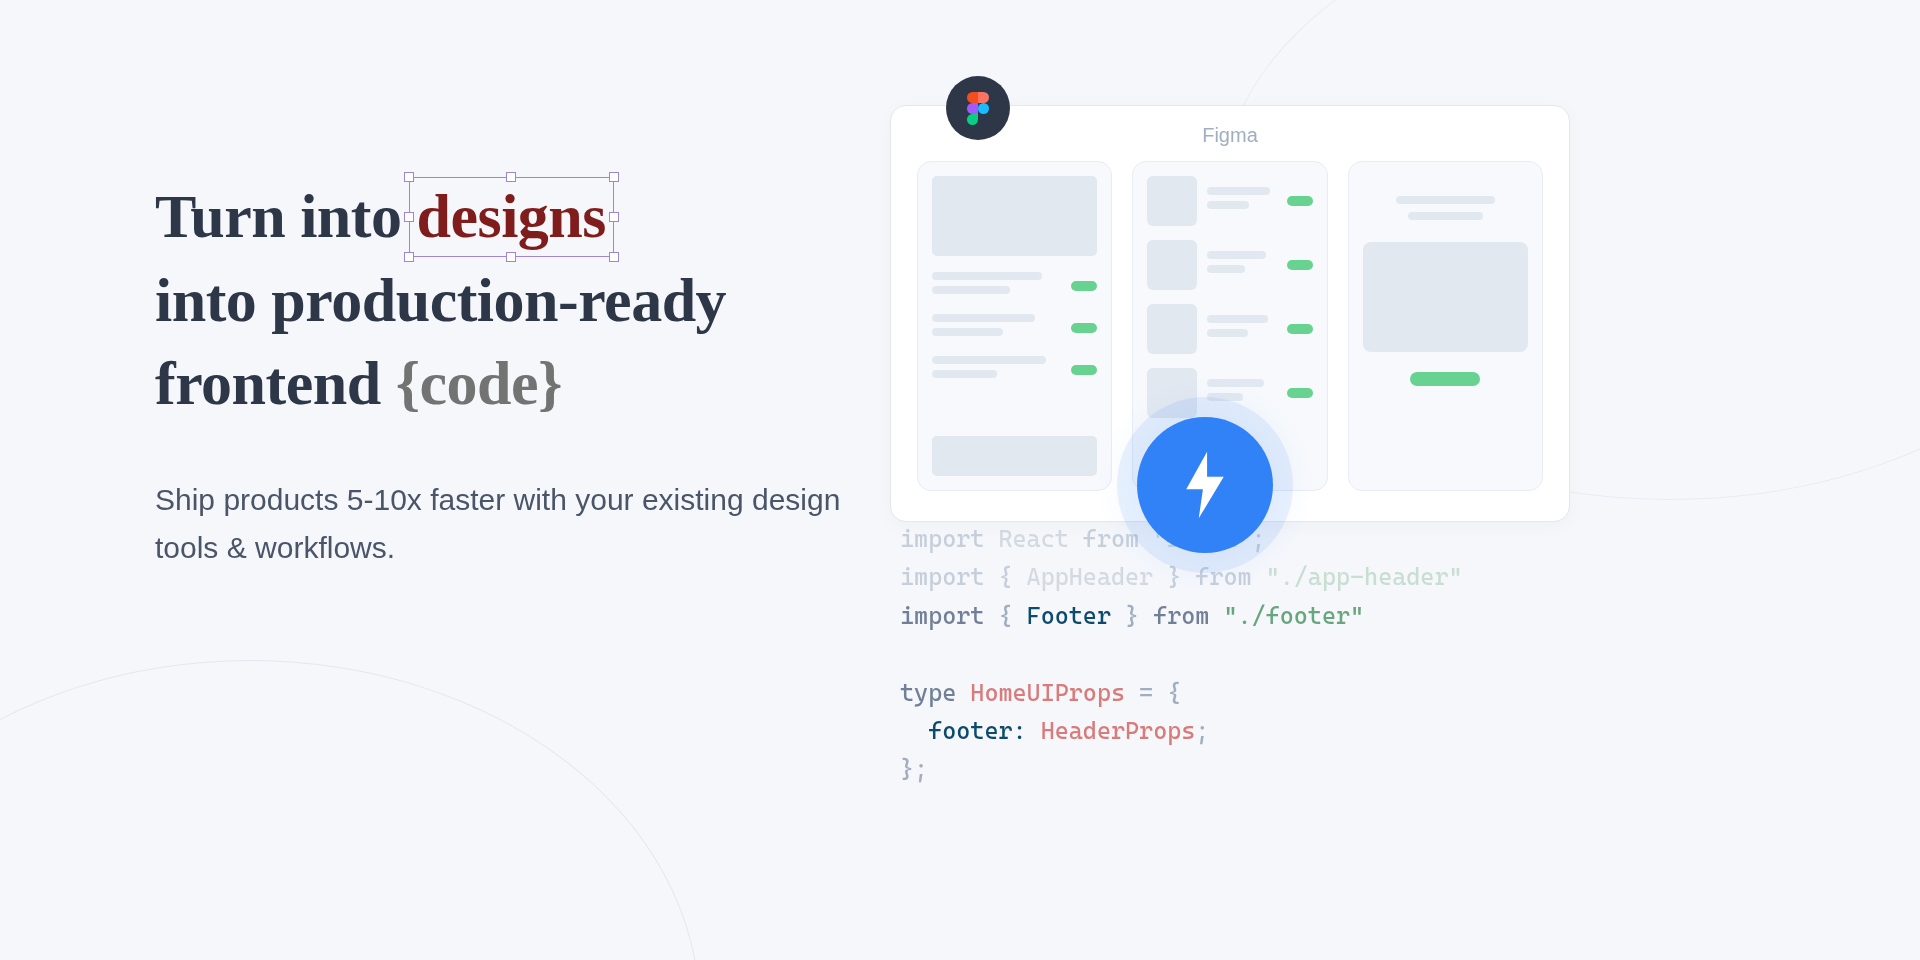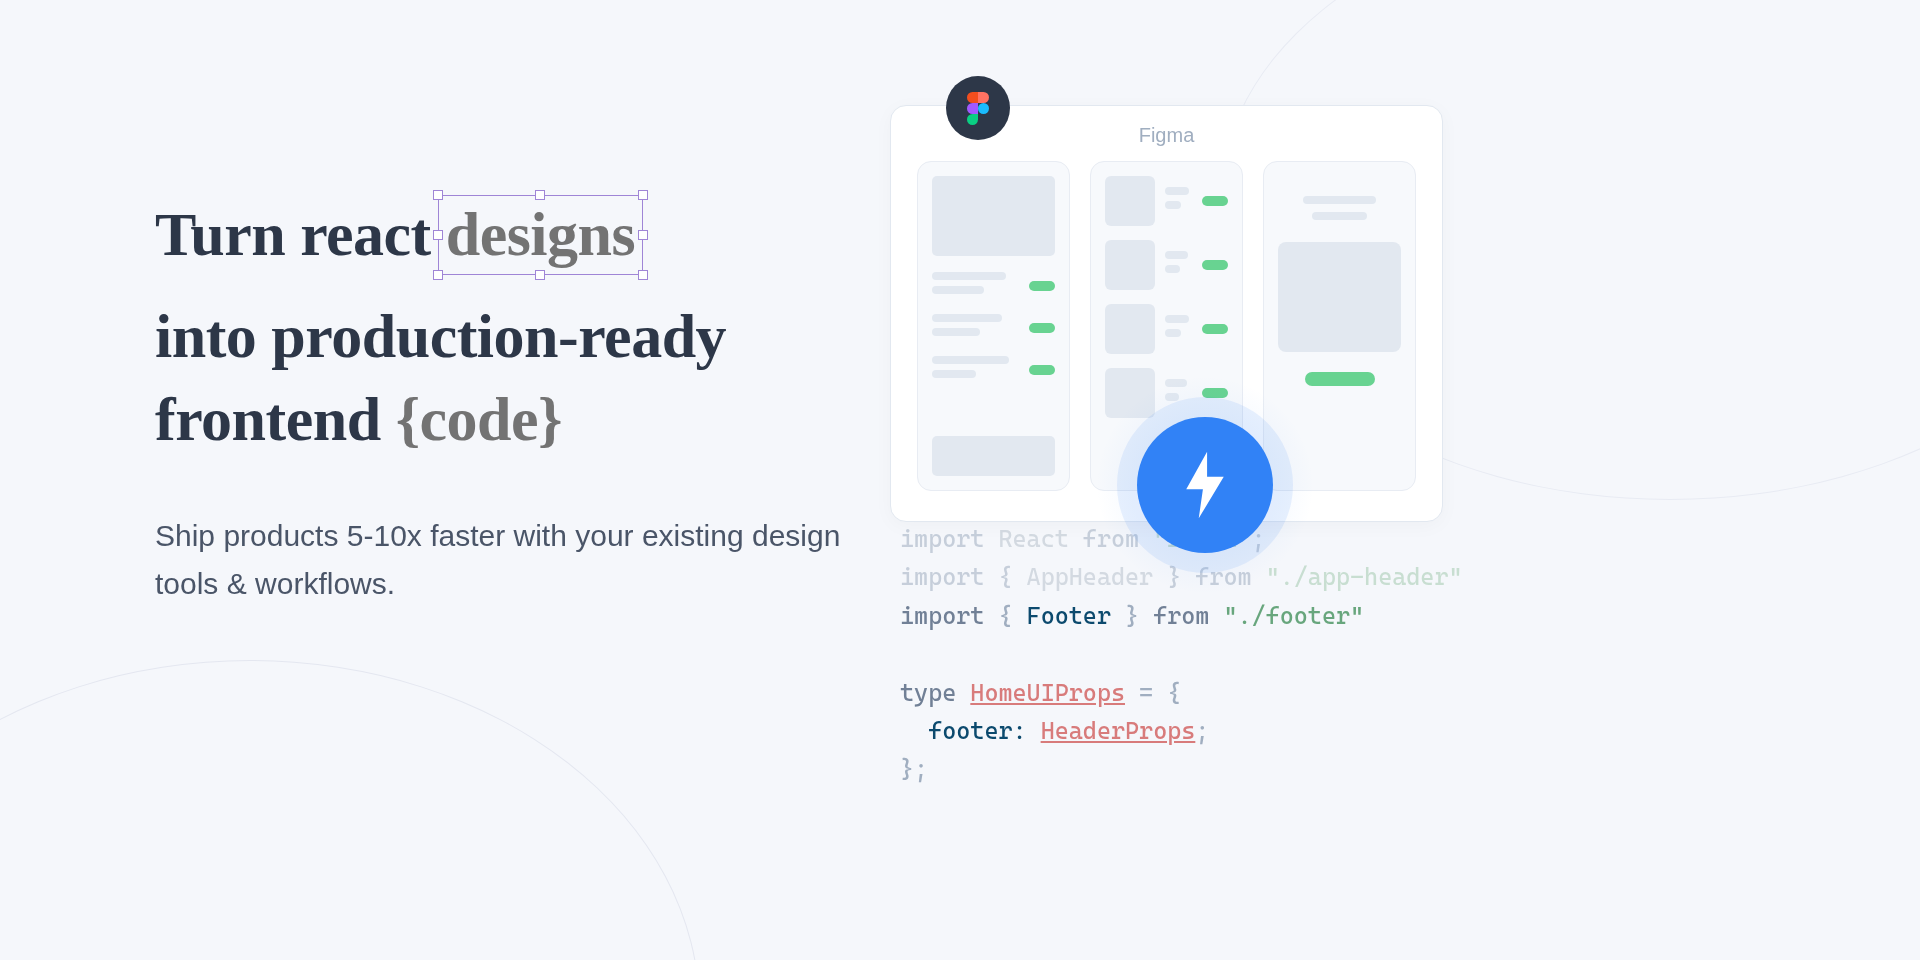--- a/index.html
+++ b/index.html
@@ -46,23 +46,23 @@
     .headline {
       font-size: 62px;
       line-height: 1.35;
       font-weight: 700;
       color: #2d3748;
       letter-spacing: -0.5px;
     }
     .designs-box {
       display: inline-block;
       position: relative;
-      color: #737373;
+      color: #7f1d1d;
       padding: 0 6px;
-      margin: 18px -6px;
+      margin: 0 -6px;
     }
     .designs-box::before {
       content: "";
       position: absolute;
       inset: 2px -2px 2px -2px;
       border: 1px solid #9f85d6;
       pointer-events: none;
     }
     .handle {
       position: absolute;
@@ -91,21 +91,21 @@
     }
     .right {
       flex: 1;
       position: relative;
       padding-top: 100px;
     }
     .figma-window {
       position: absolute;
       top: 105px;
       left: 10px;
-      width: 553px;
+      width: 680px;
       background: #fff;
       border: 1px solid #e2e8f0;
       border-radius: 16px;
       box-shadow: 0 4px 20px rgba(0,0,0,0.03);
       padding-bottom: 30px;
     }
     .figma-badge {
       position: absolute;
       top: -30px;
       left: 55px;
@@ -201,34 +201,34 @@
       color: #a0aec0;
     }
     .code-line { white-space: pre; }
     .tok-kw { color: #a0aec0; }
     .tok-id { color: #b8c2cc; }
     .tok-str { color: #a4cab0; }
     .tok-type { color: #e6a5a5; }
     .tok-punc { color: #a0aec0; }
     .code-visible .tok-kw { color: #718096; }
     .code-visible .tok-str { color: #68a67d; }
-    .code-visible .tok-type { color: #d87b7b; text-decoration: underline; }
+    .code-visible .tok-type { color: #d87b7b; }
     .code-visible .tok-id { color: #0c4a6e; }
     .code-faded { opacity: 0.55; }
   </style>
 </head>
 <body>
 
 <div class="bg-curve-top"></div>
 <div class="bg-curve-bottom"></div>
 
 <div class="container">
   <div class="left">
     <h1 class="headline">
-      <span>Turn react</span>
+      <span>Turn into</span>
       <span class="designs-box">
         <span class="handle h-tl"></span>
         <span class="handle h-tm"></span>
         <span class="handle h-tr"></span>
         <span class="handle h-ml"></span>
         <span class="handle h-mr"></span>
         <span class="handle h-bl"></span>
         <span class="handle h-bm"></span>
         <span class="handle h-br"></span>
         <span>designs</span>

